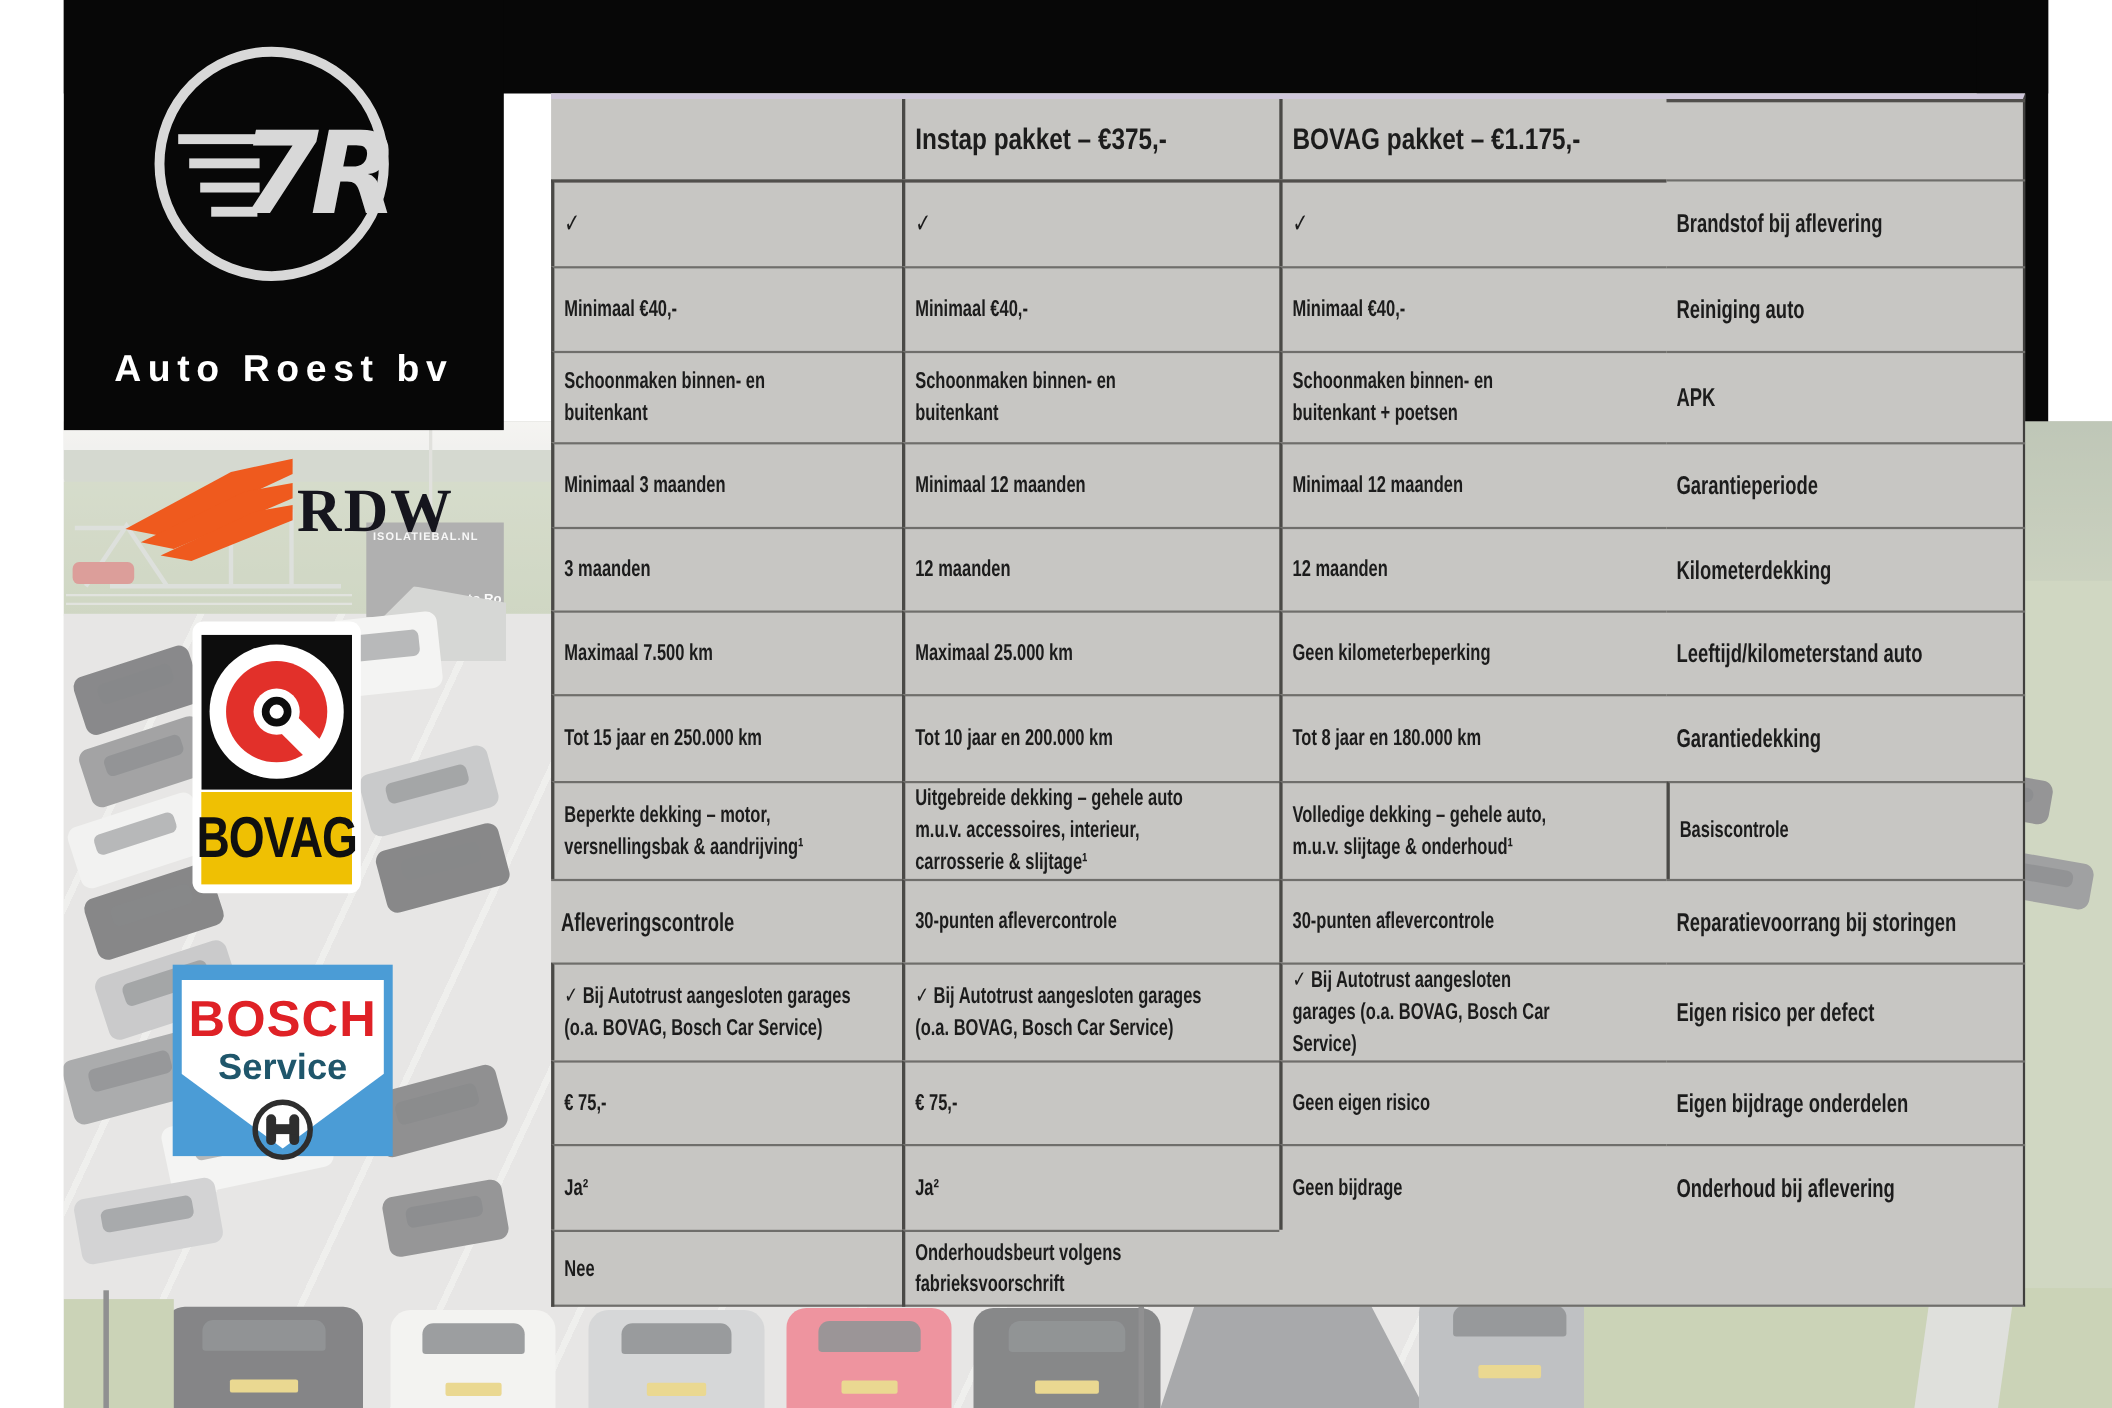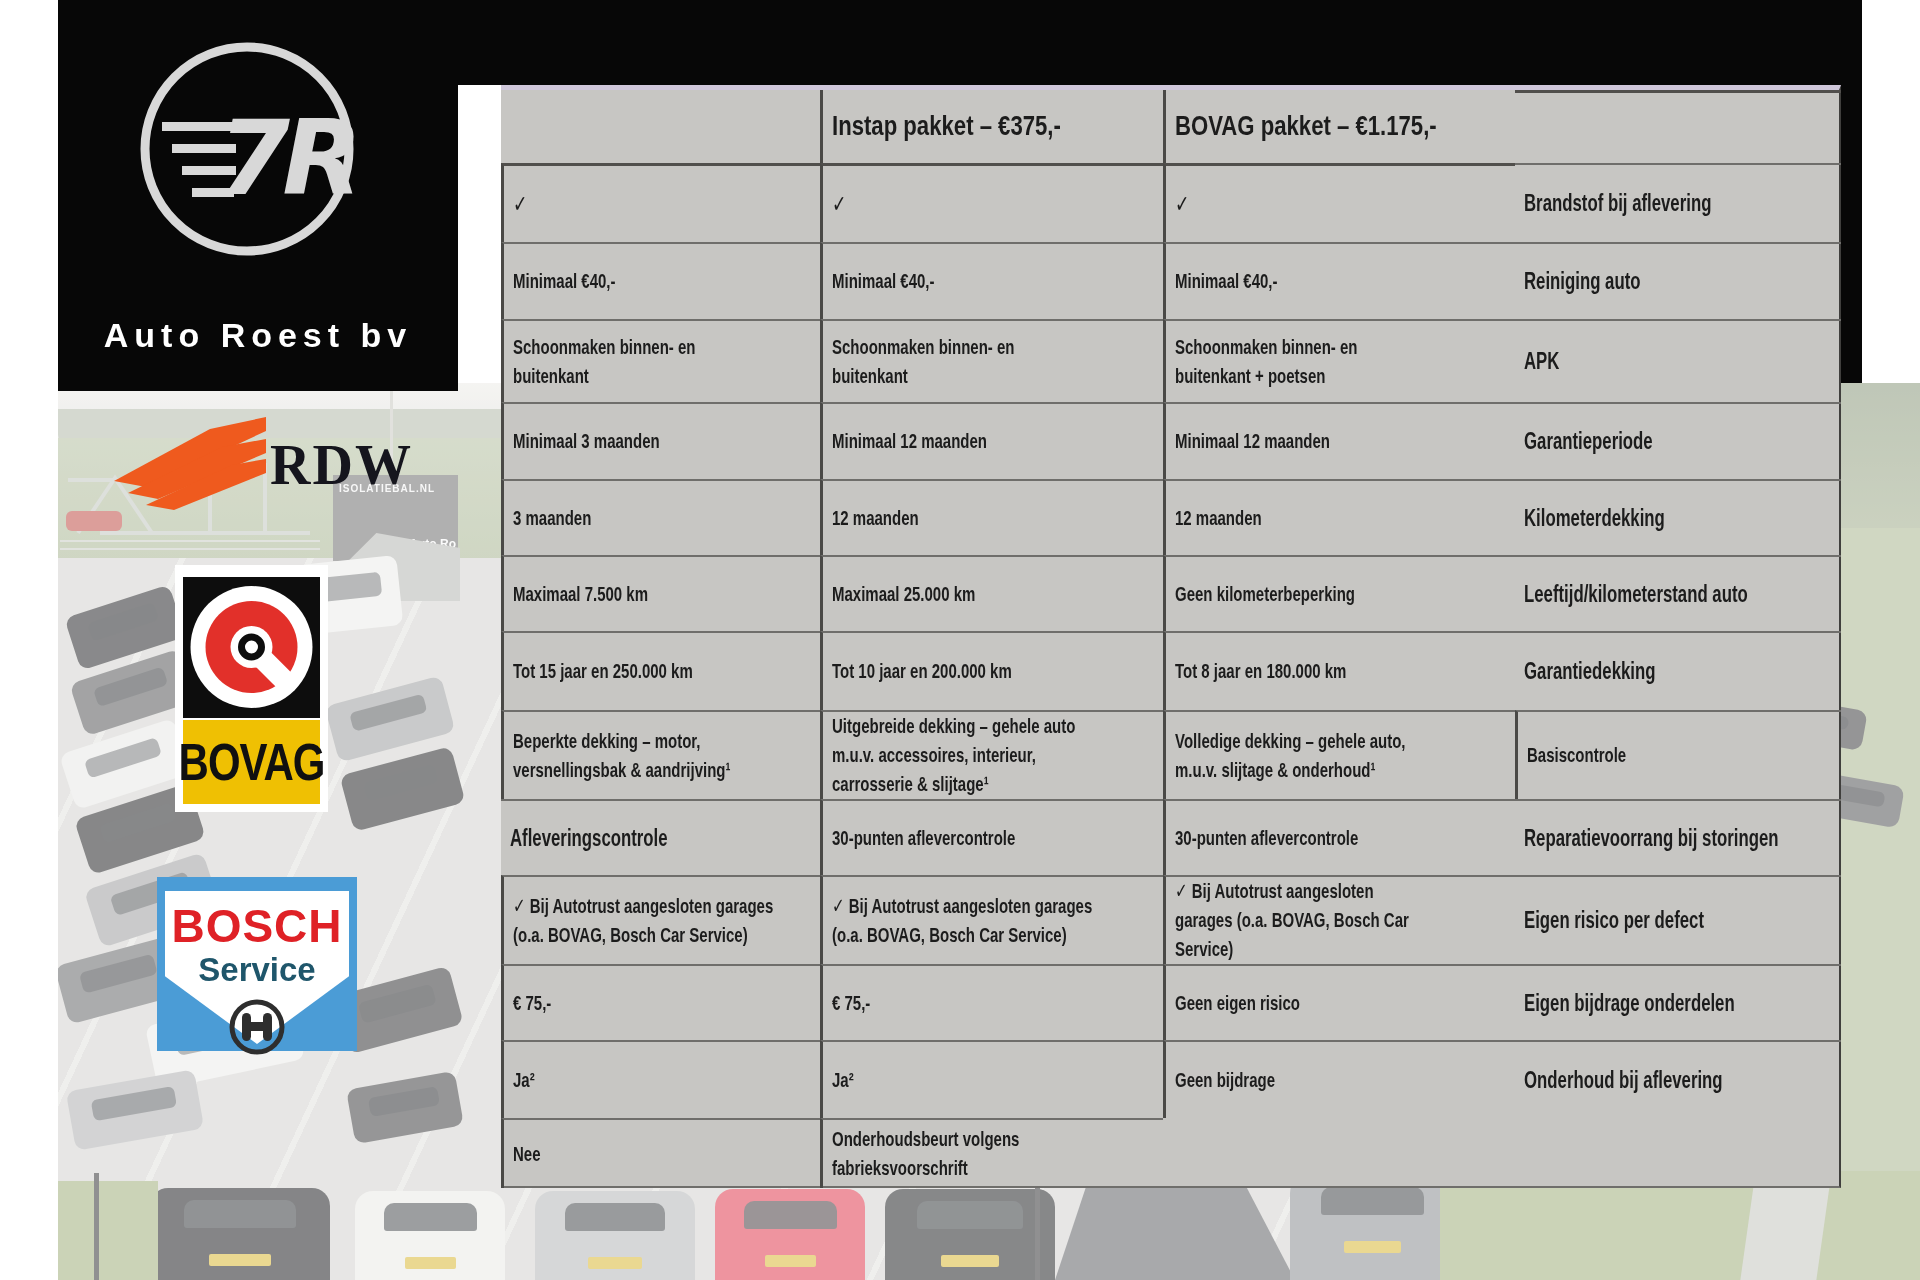--- a/index.html
+++ b/index.html
@@ -44,21 +44,21 @@
   .ar-logo{position:absolute;left:134px;top:36px;}
   .ar-name{position:absolute;left:58px;top:316px;width:400px;text-align:center;color:#ffffff;
            font-size:34px;font-weight:bold;letter-spacing:6px;}
 
   
   .rdw{position:absolute;left:112px;top:415px;width:300px;height:95px;}
   .rdw-text{position:absolute;left:158px;top:18px;font-family:"Liberation Serif","DejaVu Serif",serif;
             font-size:56px;font-weight:600;color:#15151d;letter-spacing:2px;}
 
   
-  .bovag{position:absolute;left:175px;top:565px;width:153px;height:247px;background:#ffffff;padding:0;}
+  .bovag{position:absolute;left:175px;top:565px;width:153px;height:247px;background:#ffffff;padding:0;border-radius:10px;}
   .bovag .mark{position:absolute;left:8px;top:12px;}
   .bovag .yellow{position:absolute;left:8px;top:155px;width:137px;height:84px;background:#efc003;
                  display:flex;align-items:center;justify-content:center;}
   .bovag .yellow span{display:inline-block;font-size:42px;font-weight:800;letter-spacing:-1px;color:#101010;
                  transform:scaleY(1.25);}
 
   
   .bosch{position:absolute;left:157px;top:877px;width:200px;height:174px;background:#4b9cd6;}
   .bosch .shield{position:absolute;left:0;top:0;width:100%;height:100%;background:#ffffff;
                  clip-path:polygon(4% 8%,96% 8%,96% 57%,50% 96%,4% 57%);}

